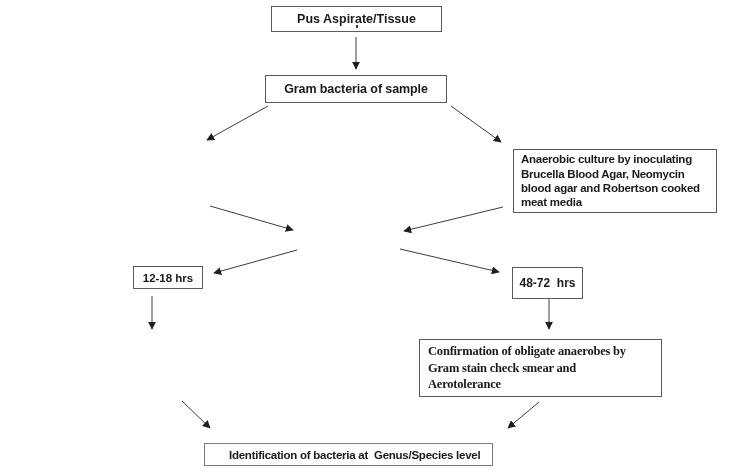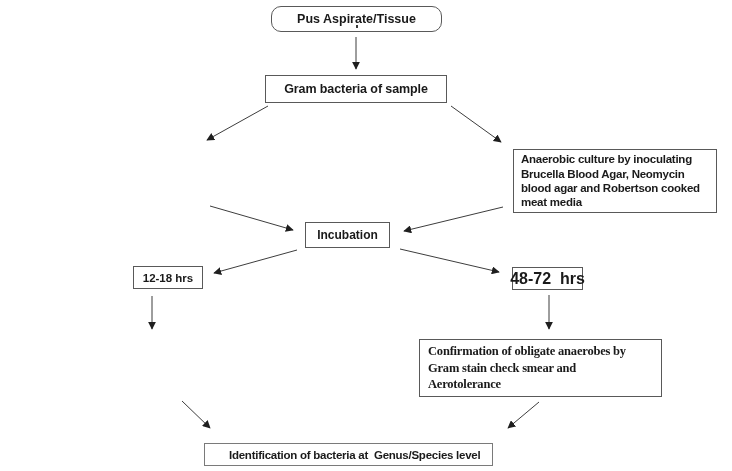--- a/index.html
+++ b/index.html
@@ -26,27 +26,27 @@
     color: #1a1a1a;
     font-weight: bold;
     display: flex;
     align-items: center;
   }
   .label { white-space: pre-wrap; }
   .oneline { white-space: pre; }
   .center { justify-content: center; text-align: center; }
   .leftalign { justify-content: flex-start; text-align: left; }
 
-  #pus-box   { left: 271px; top: 6px;   width: 171px; height: 26px; font-size: 12.5px; border-radius: 10px; }
+  #pus-box   { left: 271px; top: 6px;   width: 171px; height: 26px; font-size: 12.5px; }
   #gram-box  { left: 265px; top: 75px;  width: 182px; height: 28px; font-size: 12.5px; letter-spacing: -0.1px; }
   #left-culture-box  { left: 38px;  top: 151px; width: 164px; height: 59px; font-size: 11.5px; line-height: 1.32; padding: 3px 8px; }
   #right-culture-box { left: 513px; top: 149px; width: 204px; height: 64px; font-size: 11.5px; line-height: 1.25; padding: 3px 7px; letter-spacing: -0.25px; }
   #incubation-box { left: 305px; top: 222px; width: 85px; height: 26px; font-size: 12px; }
   #hrs-12-18-box  { left: 133px; top: 266px; width: 70px; height: 23px; font-size: 11.5px; }
-  #hrs-48-72-box  { left: 512px; top: 267px; width: 71px; height: 23px; font-size: 16px; }
+  #hrs-48-72-box  { left: 512px; top: 267px; width: 71px; height: 32px; font-size: 12px; }
   #ident-std-box  { left: 2px;   top: 339px; width: 179px; height: 56px; font-size: 14.5px; line-height: 1.4; padding: 3px 9px; letter-spacing: -0.2px; }
   #confirm-box    { left: 419px; top: 339px; width: 243px; height: 58px; font-size: 12.5px; line-height: 1.35; padding: 2px 8px;
                     font-family: "Liberation Serif", serif; letter-spacing: -0.2px; }
   #genus-box { left: 204px; top: 443px; width: 289px; height: 23px; font-size: 11.5px; letter-spacing: -0.25px; padding: 0 24px; border-color: #7a7a7a; }
 
   #period-artifact {
     position: absolute;
     left: 356px; top: 25px;
     width: 2px; height: 3px;
     background: #3a3a3a;
@@ -87,23 +87,20 @@
   </div>
 
 
   <div class="node leftalign" id="right-culture-box">
     <span class="label">Anaerobic culture by inoculating
 Brucella Blood Agar, Neomycin
 blood agar and Robertson cooked
 meat media</span>
   </div>
 
-  <div class="node center" id="incubation-box">
-    <span class="label">Incubation</span>
-  </div>
 
   <div class="node center" id="hrs-12-18-box">
     <span class="oneline">12-18 hrs</span>
   </div>
 
   <div class="node center" id="hrs-48-72-box">
     <span class="oneline">48-72  hrs</span>
   </div>
 
 

